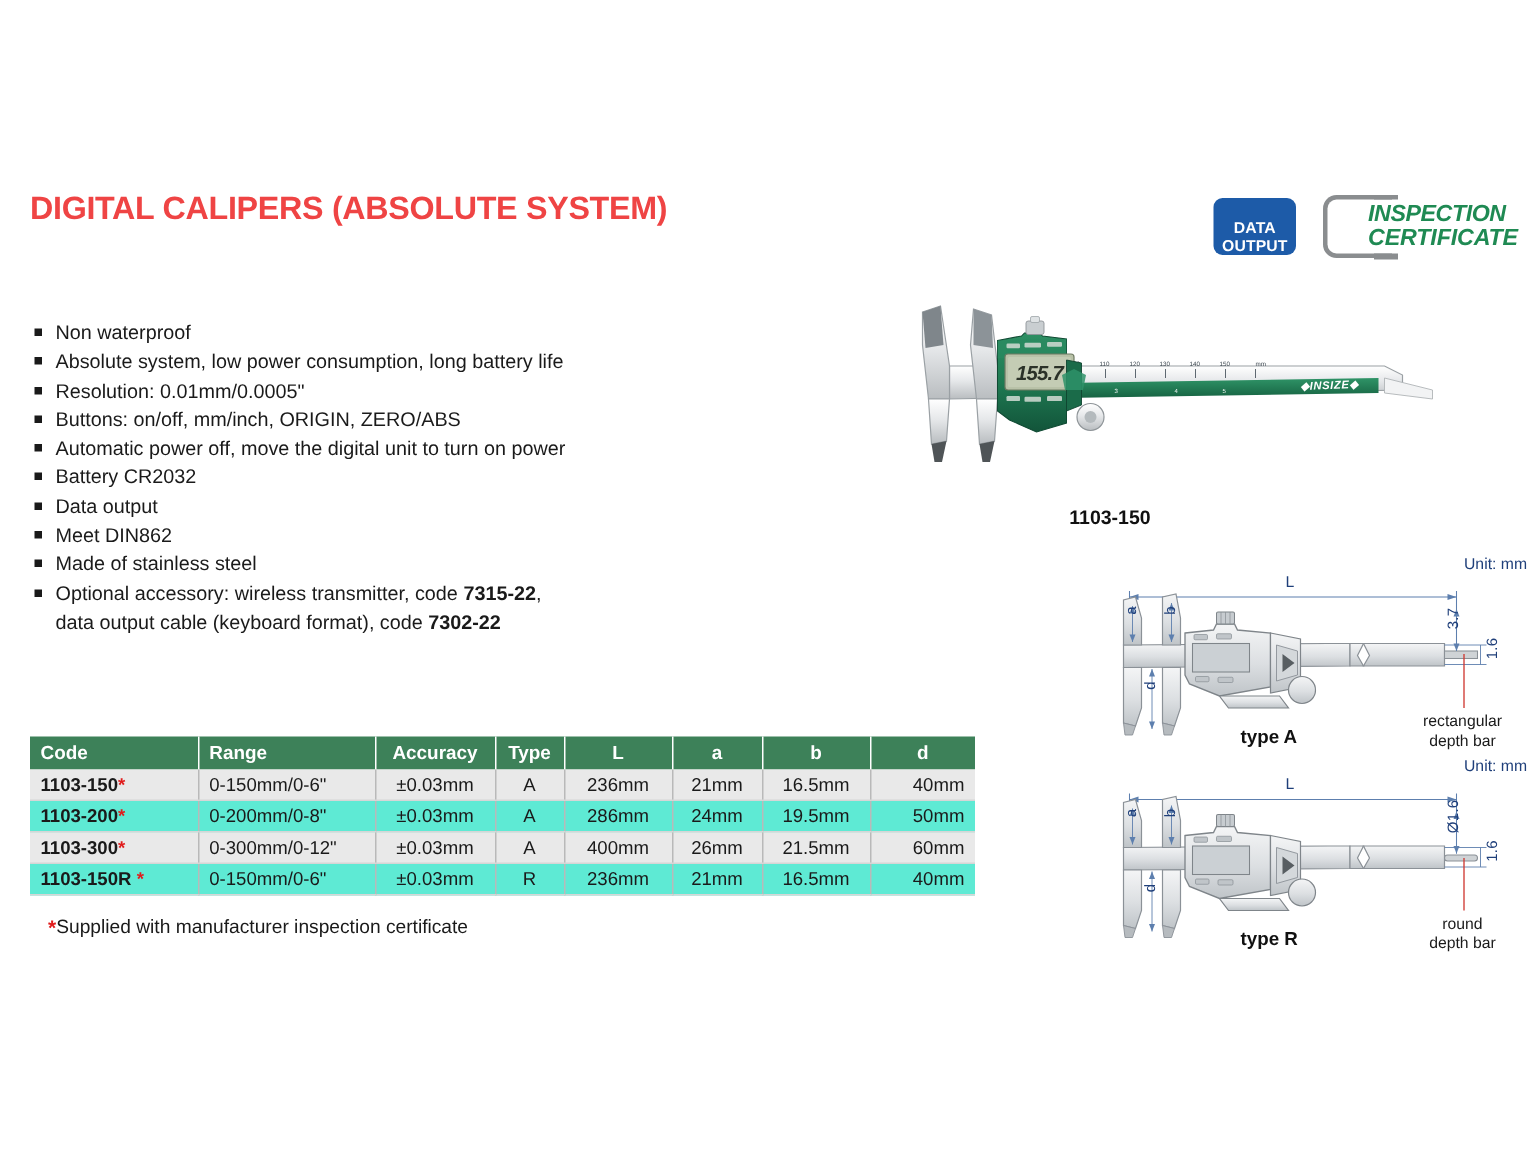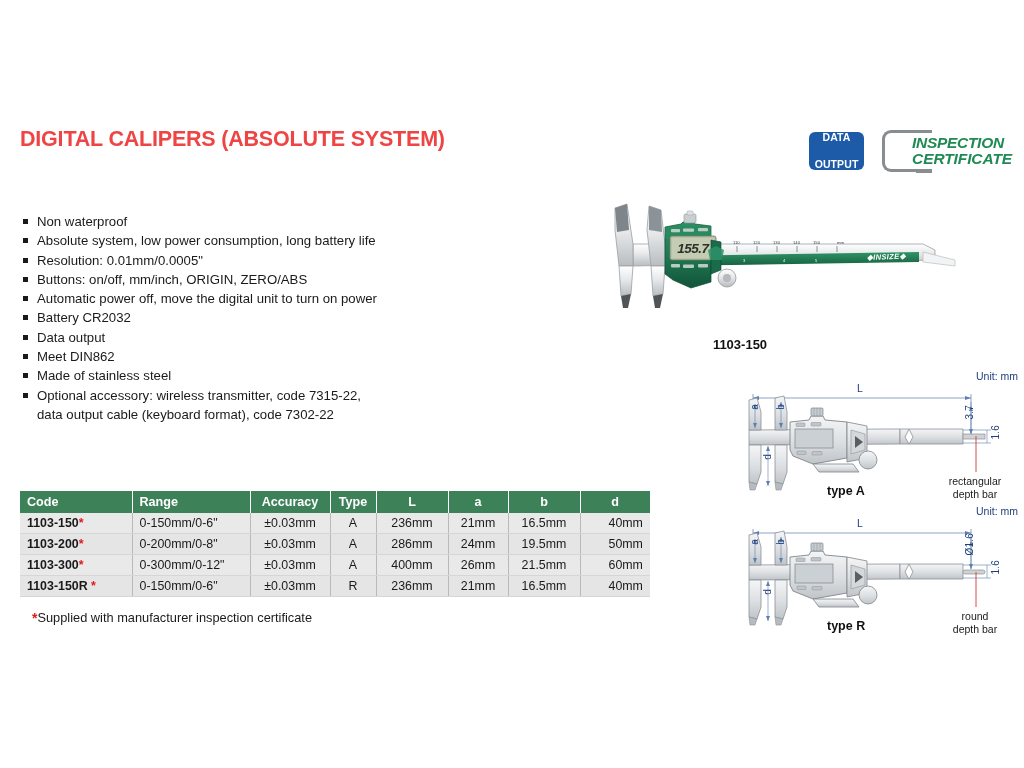--- a/index.html
+++ b/index.html
@@ -32,21 +32,21 @@
     gap: 18px;
   }
   .badge-data-output {
     width: 55px; height: 38px;
     background: #1d5ba8;
     border-radius: 6px;
     color: #fff;
     display: flex;
     flex-direction: column;
     align-items: center;
-    justify-content: space-between;
+    justify-content: flex-end;
     line-height: 1.08;
   }
   .badge-data-output span {
     font-size: 10.5px;
     font-weight: bold;
     letter-spacing: 0.1px;
   }
   .badge-cert {
     position: relative;
     height: 46px;
@@ -100,21 +100,21 @@
     line-height: 19.3px;
     color: #1a1a1a;
   }
   .feat .bullet {
     position: absolute;
     left: 1px; top: 7px;
     width: 5px; height: 5px;
     background: #1a1a1a;
   }
   .feat .cont { display: block; }
-  .feat b { font-weight: normal; }
+  .feat b { font-weight: bold; }
 
   
   .product-photo {
     position: absolute;
     left: 515px; top: 190px;
     width: 450px; height: 130px;
   }
   .photo-caption {
     position: absolute;
     left: 515px; top: 337px;
@@ -146,21 +146,21 @@
   .spec-table th.th-center { text-align: center; }
   .spec-table td {
     padding: 3px 7px;
     border-right: 1px solid #b9b9b9;
     border-bottom: 1px solid #d6d6d6;
     white-space: nowrap;
     color: #1a1a1a;
   }
   .spec-table td:last-child { border-right: none; padding-left: 28px; }
   .spec-table tr.odd td { background: #e9e9e9; }
-  .spec-table tr.even td { background: #e5e5e5; }
+  .spec-table tr.even td { background: #5eead4; }
   .spec-table td.code {
     font-weight: bold;
     text-align: left;
     width: 112px;
   }
   .spec-table td.range { width: 118px; text-align: left; }
   .spec-table td.acc { width: 80px; text-align: center; }
   .spec-table td.type { width: 46px; text-align: center; }
   .spec-table td.num { width: 60px; text-align: center; }
   .spec-table td.numw { width: 72px; text-align: center; }

